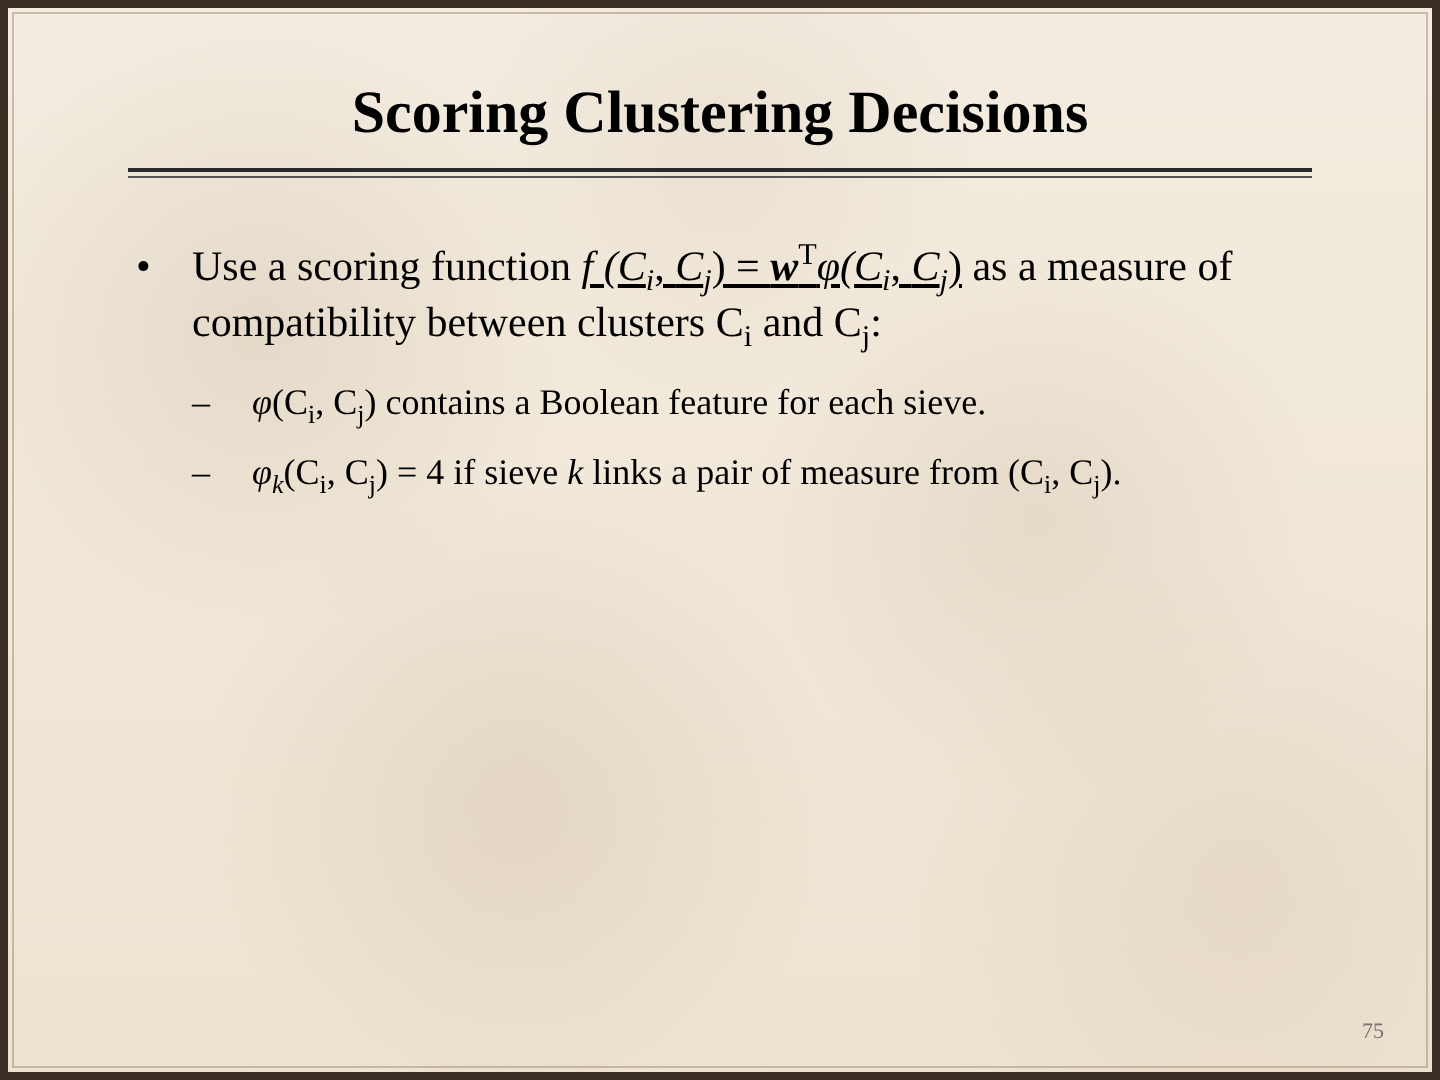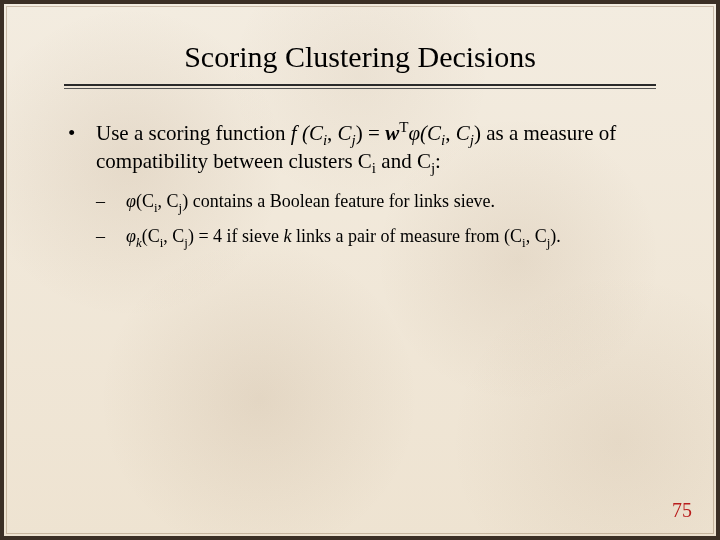--- a/index.html
+++ b/index.html
@@ -32,21 +32,21 @@
   .slide {
     position: absolute;
     top: 0; left: 0; right: 0; bottom: 0;
     box-sizing: border-box;
   }
   .title {
     text-align: center;
     font-size: 30px;
     margin-top: 36px;
     margin-bottom: 10px;
-    font-weight: normal;
+    font-weight: bold;
   }
   .rule1 {
     margin: 6px 60px 0 60px;
     border: none;
     border-top: 2px solid #2a2a2a;
   }
   .rule2 {
     margin: 2px 60px 0 60px;
     border: none;
     border-top: 1px solid #555;
@@ -93,33 +93,34 @@
     line-height: 0;
   }
   sup {
     font-size: 0.72em;
     vertical-align: super;
     line-height: 0;
   }
   .formula {
     font-style: italic;
     white-space: nowrap;
+    text-decoration: underline;
   }
   .formula .upright {
     font-style: normal;
   }
   .formula .bold {
     font-weight: bold;
   }
   .pagenum {
     position: absolute;
     right: 24px;
     bottom: 14px;
-    font-size: 20px;
-    color: #b91c1c;
+    font-size: 11px;
+    color: #737373;
   }
 </style>
 </head>
 <body>
 
 <div class="inner-frame"></div>
 
 <div class="slide">
 
   <div class="title">Scoring Clustering Decisions</div>
@@ -133,21 +134,21 @@
       <div class="bullet-body">
         <span>Use a scoring function </span><span class="formula"><span>f (</span><span>C</span><sub>i</sub><span class="upright">, </span><span>C</span><sub>j</sub><span class="upright">) = </span><span class="bold">w</span><sup class="upright">T</sup><span>φ(</span><span>C</span><sub>i</sub><span class="upright">, </span><span>C</span><sub>j</sub><span class="upright">)</span></span><span> as a measure of compatibility between clusters </span><span><span>C</span><sub>i</sub></span><span> and </span><span><span>C</span><sub>j</sub></span><span>:</span>
       </div>
     </div>
 
     <div class="sub-list">
 
       <div class="sub-row">
         <div class="dash">–</div>
         <div>
-          <span class="phi">φ</span><span>(</span><span>C</span><sub>i</sub><span>, </span><span>C</span><sub>j</sub><span>) contains a Boolean feature for links sieve.</span>
+          <span class="phi">φ</span><span>(</span><span>C</span><sub>i</sub><span>, </span><span>C</span><sub>j</sub><span>) contains a Boolean feature for each sieve.</span>
         </div>
       </div>
 
       <div class="sub-row">
         <div class="dash">–</div>
         <div>
           <span class="phi">φ</span><sub class="phi">k</sub><span>(</span><span>C</span><sub>i</sub><span>, </span><span>C</span><sub>j</sub><span>) = 4 if sieve </span><span style="font-style:italic">k</span><span> links a pair of measure from (</span><span>C</span><sub>i</sub><span>, </span><span>C</span><sub>j</sub><span>).</span>
         </div>
       </div>
 

